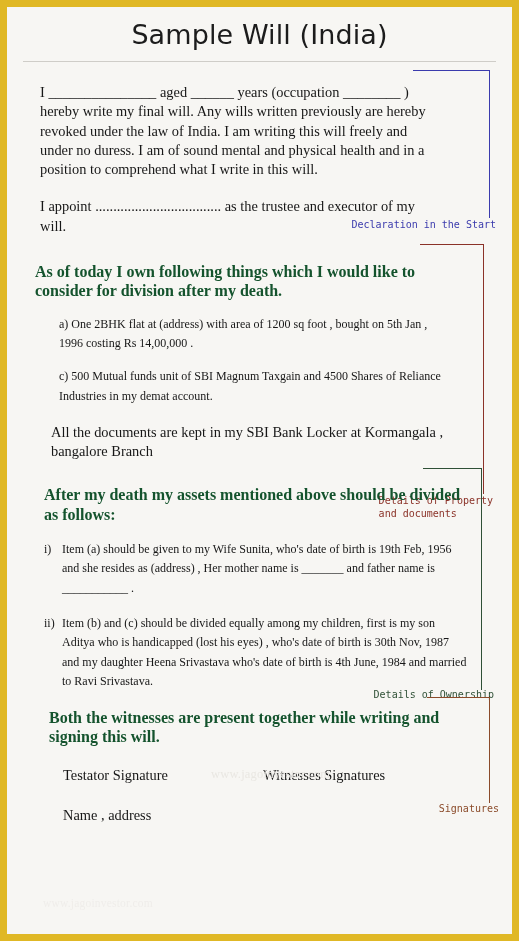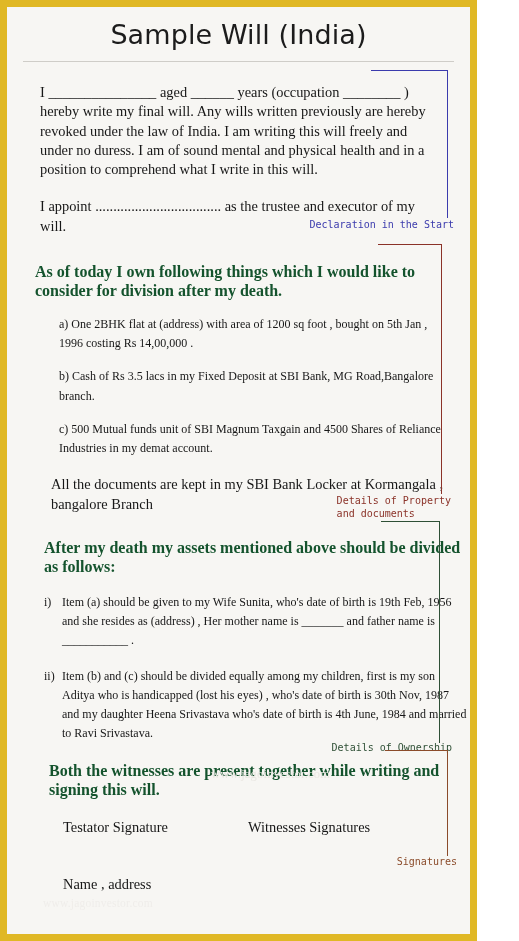--- a/index.html
+++ b/index.html
@@ -10,21 +10,21 @@
   body {
     width: 519px;
     height: 941px;
     overflow: hidden;
     font-family: "Liberation Serif", serif;
   }
 
   .page {
     position: relative;
     box-sizing: border-box;
-    width: 477px;
+    width: 519px;
     height: 941px;
     background: #f7f6f3;
     border: 7px solid #e0b825;
     overflow: hidden;
   }
 
   
   .title {
     font-family: "DejaVu Sans", sans-serif;
     font-size: 27px;
@@ -111,21 +111,21 @@
   .sec3 li .txt { flex: 1; }
   .sec3 .bracket { top: 7px; right: 30px; width: 58px; height: 221px; }
   .sec3 .annot { position: absolute; right: 18px; top: 228px; }
 
   
   .sec4 { padding: 17px 0 0 0; }
   .sec4 .heading { margin: 0 0 0 42px; width: 400px; }
   .sec4 .cols { display: flex; margin: 19px 0 0 56px; }
   .sec4 .col-a { width: 200px; }
   .sec4 .col-b { width: 240px; }
-  .sec4 .row2 { margin-top: 37px; gap: 20px; }
+  .sec4 .row2 { margin-top: 21px; gap: 20px; }
   .sec4 .bracket { top: 6px; right: 22px; width: 62px; height: 105px; }
   .sec4 .annot { position: absolute; right: 13px; top: 112px; }
 
   
   .watermark {
     position: absolute;
     font-family: "Liberation Serif", serif;
     color: #e9e7e2;
     font-size: 12.5px;
     letter-spacing: 0.2px;
@@ -149,21 +149,20 @@
     <div class="body-text para">I _______________ aged ______ years (occupation ________  ) hereby write my final will. Any wills written previously are hereby revoked under the law of India. I am writing this will freely and under no duress. I am of sound mental and physical health and in a position to comprehend what I write in this will.</div>
     <div class="body-text para2">I appoint ................................... as the trustee and executor of my will.</div>
     <div class="annot c-blue">Declaration in the Start</div>
   </div>
 
   <div class="section sec2">
     <div class="bracket c-red"></div>
     <div class="heading">As of today I own following things which I would like to consider for division after my death.</div>
     <ul>
       <li class="item">a) One 2BHK flat at (address) with area of 1200 sq foot , bought on 5th Jan , 1996 costing Rs 14,00,000 .</li>
-      <li class="item">b) Cash of Rs 3.5 lacs in my Fixed Deposit at SBI Bank, MG Road,Bangalore branch.</li>
       <li class="item">c) 500 Mutual funds unit of SBI Magnum Taxgain and 4500 Shares of Reliance Industries in my demat account.</li>
     </ul>
     <div class="body-text closing">All the documents are kept in my SBI Bank Locker at Kormangala , bangalore Branch</div>
     <div class="annot c-red">Details of Property
 and documents</div>
   </div>
 
   <div class="section sec3">
     <div class="bracket c-green"></div>
     <div class="heading">After my death my assets mentioned above should be divided as follows:</div>

